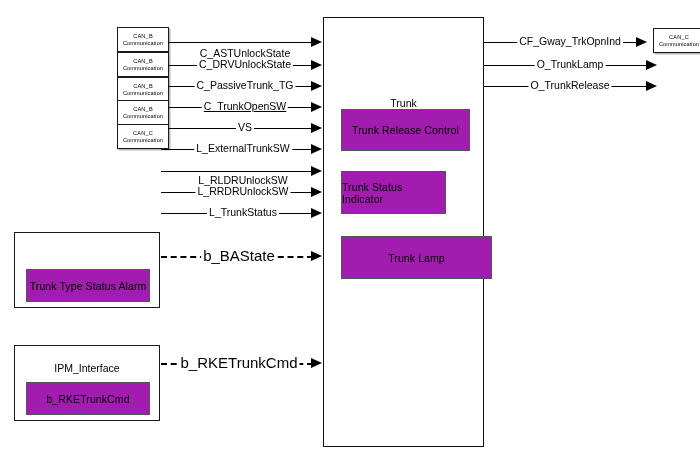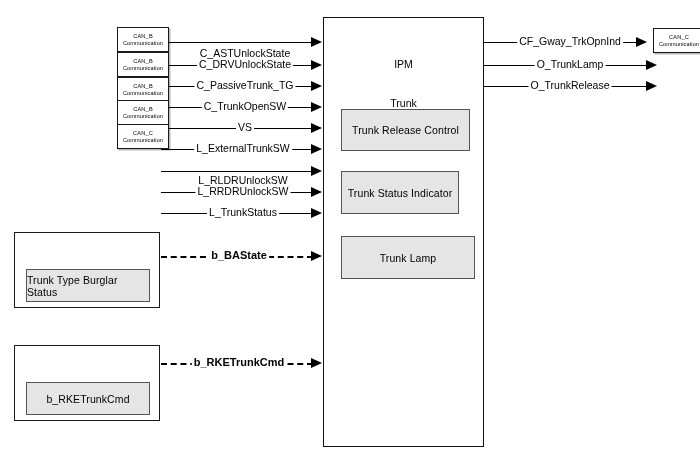--- a/index.html
+++ b/index.html
@@ -22,21 +22,21 @@
     box-sizing: border-box;
     background: #ffffff;
     border: 1px solid #1a1a1a;
   }
   .main-block {
     border: 1.6px solid #111111;
   }
   .sub-block {
     position: absolute;
     box-sizing: border-box;
-    background: #e5e5e5;
+    background: #a21caf;
     border: 1px solid #555555;
     display: flex;
     align-items: center;
     justify-content: center;
   }
   .sub-block span {
     font-size: 10.5px;
     color: #000000;
     letter-spacing: 0.1px;
   }
@@ -104,40 +104,38 @@
     position: absolute;
     font-size: 10.5px;
     color: #000000;
     background: #ffffff;
     padding: 0 2px;
     white-space: nowrap;
     transform: translateX(-50%);
     line-height: 11px;
   }
   .sig-label.bold {
-    font-size: 11px;
-    font-weight: bold;
+    font-size: 15px;
   }
 </style>
 </head>
 <body>
 
 <div id="canvas">
 
   <div class="box main-block" style="left:323px; top:17px; width:161px; height:430px;">
-    <div class="main-title" style="top:40px;">IPM</div>
     <div class="main-title" style="top:70px;margin-top:9px;">Trunk</div>
 
     <div class="sub-block" style="left:17px; top:91px; width:129px; height:42px;">
       <span>Trunk Release Control</span>
     </div>
-    <div class="sub-block" style="left:17px; top:153px; width:118px; height:43px;">
+    <div class="sub-block" style="left:17px; top:153px; width:105px; height:43px;">
       <span>Trunk Status Indicator</span>
     </div>
-    <div class="sub-block" style="left:17px; top:218px; width:134px; height:43px;">
+    <div class="sub-block" style="left:17px; top:218px; width:151px; height:43px;">
       <span>Trunk Lamp</span>
     </div>
   </div>
 
   <div class="can-box" style="left:117px; top:27px;">
     <div class="l1">CAN_B</div>
     <div class="l2">Communication</div>
   </div>
   <div class="can-box" style="left:117px; top:52px;">
     <div class="l1">CAN_B</div>
@@ -156,45 +154,46 @@
     <div class="l2">Communication</div>
   </div>
 
   <div class="can-box" style="left:653px; top:28px;">
     <div class="l1">CAN_C</div>
     <div class="l2">Communication</div>
   </div>
 
   <div class="box" style="left:14px; top:232px; width:146px; height:76px;">
     <div class="sub-block" style="left:11px; top:36px; width:124px; height:33px;">
-      <span>Trunk Type Burglar Status</span>
+      <span>Trunk Type Status Alarm</span>
     </div>
   </div>
 
   <div class="box" style="left:14px; top:345px; width:146px; height:76px;">
+    <div class="blk-title" style="left:0; top:16px; width:100%;">IPM_Interface</div>
     <div class="sub-block" style="left:11px; top:36px; width:124px; height:33px;">
       <span>b_RKETrunkCmd</span>
     </div>
   </div>
 
   <div class="wire" style="left:168px; top:42px; width:145px;"></div>
   <div class="arrow" style="left:311px; top:36.5px;"></div>
   <div class="sig-label" style="left:245px; top:32px;margin-top:16px;">C_ASTUnlockState</div>
 
   <div class="wire" style="left:168px; top:65px; width:145px;"></div>
   <div class="arrow" style="left:311px; top:59.5px;"></div>
   <div class="sig-label" style="left:245px; top:59px;">C_DRVUnlockState</div>
 
   <div class="wire" style="left:168px; top:86px; width:145px;"></div>
   <div class="arrow" style="left:311px; top:80.5px;"></div>
   <div class="sig-label" style="left:245px; top:80px;">C_PassiveTrunk_TG</div>
 
   <div class="wire" style="left:168px; top:107px; width:145px;"></div>
   <div class="arrow" style="left:311px; top:101.5px;"></div>
-  <div class="sig-label" style="left:245px; top:101px;">C_TrunkOpenSW</div>
+  <div class="sig-label" style="left:245px; top:101px;text-decoration:underline;">C_TrunkOpenSW</div>
 
   <div class="wire" style="left:168px; top:128px; width:145px;"></div>
   <div class="arrow" style="left:311px; top:122.5px;"></div>
   <div class="sig-label" style="left:245px; top:122px;text-align:right;">VS</div>
 
   <div class="wire" style="left:161px; top:149px; width:152px;"></div>
   <div class="arrow" style="left:311px; top:143.5px;"></div>
   <div class="sig-label" style="left:243px; top:143px;">L_ExternalTrunkSW</div>
 
   <div class="wire" style="left:161px; top:171px; width:152px;"></div>

